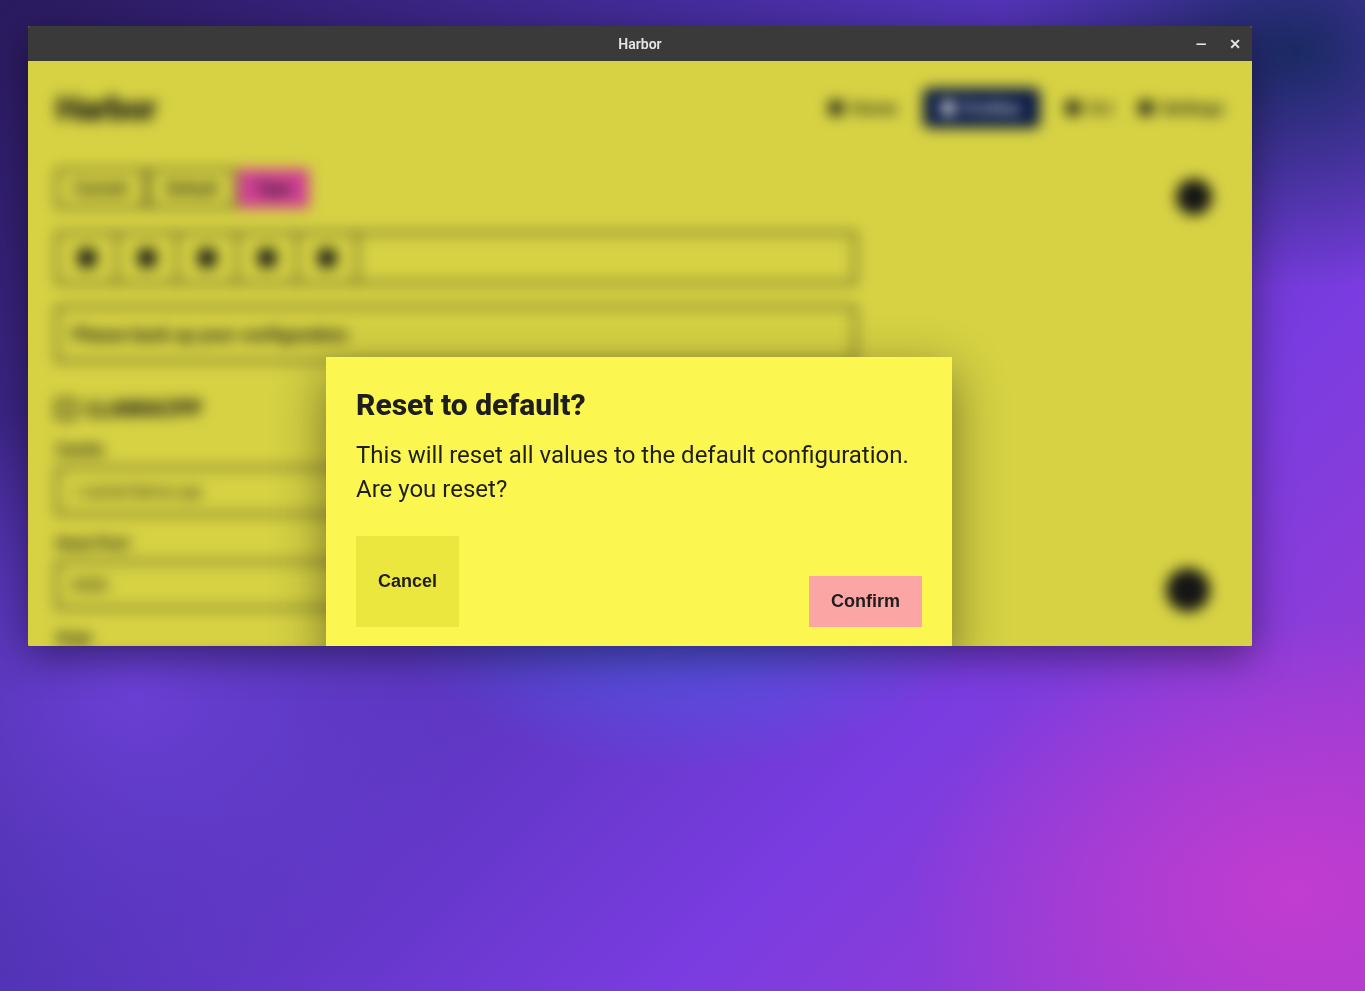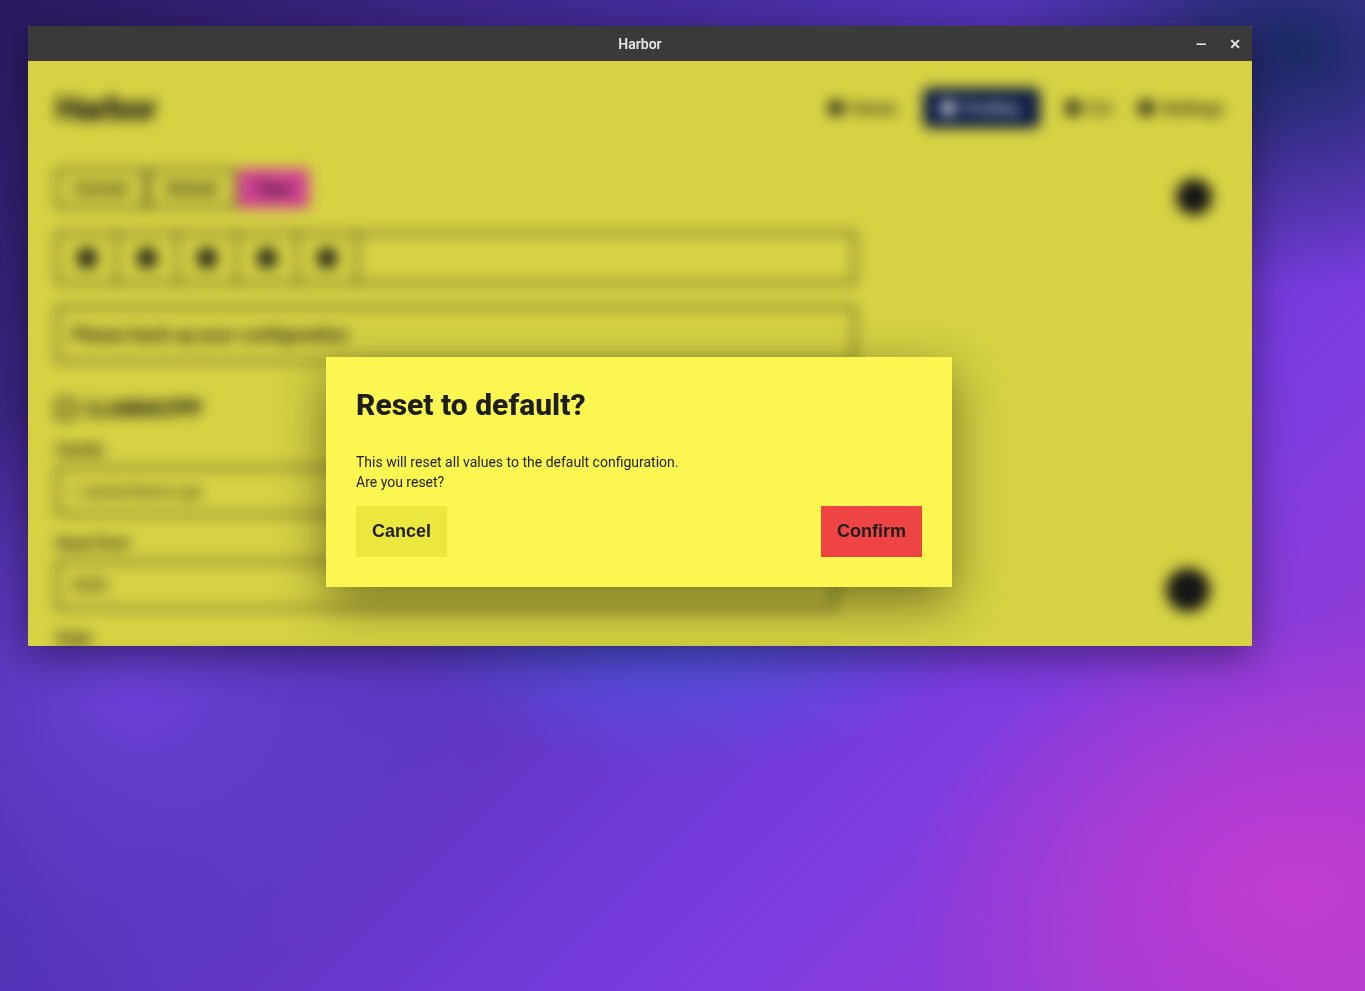--- a/index.html
+++ b/index.html
@@ -103,31 +103,31 @@
 
 .modal {
   position: absolute;
   left: 298px; top: 296px;
   width: 626px;
   background: #fcf750;
   padding: 30px 30px 30px 30px;
   box-shadow: 0 16px 48px rgba(0,0,0,.45);
   color: #1e1e1e;
 }
-.modal h2 { font-size: 30px; font-weight: 800; margin-bottom: 31px; }
-.modal p { font-size: 14px; line-height: 1.4; margin-bottom: 14px; }
+.modal h2 { font-size: 30px; font-weight: 800; margin-bottom: 17px; }
+.modal p { font-size: 24px; line-height: 1.4; margin-bottom: 30px; }
 .modal-buttons { display:flex; justify-content: space-between; }
 .btn {
-  padding: 15px 16px;
+  padding: 15px 22px;
   font-size: 18px; font-weight: 700;
   border: none; cursor: pointer;
   color:#1e1e1e;
 }
 .btn-cancel { background: #ece73f; }
-.btn-confirm { background: #ef4444; }
+.btn-confirm { background: #fca5a5; margin-top: 40px; }
 </style>
 </head>
 <body>
 
 <div class="desktop">
 
   <div class="window">
 
     <div class="titlebar">
       <span>Harbor</span>

